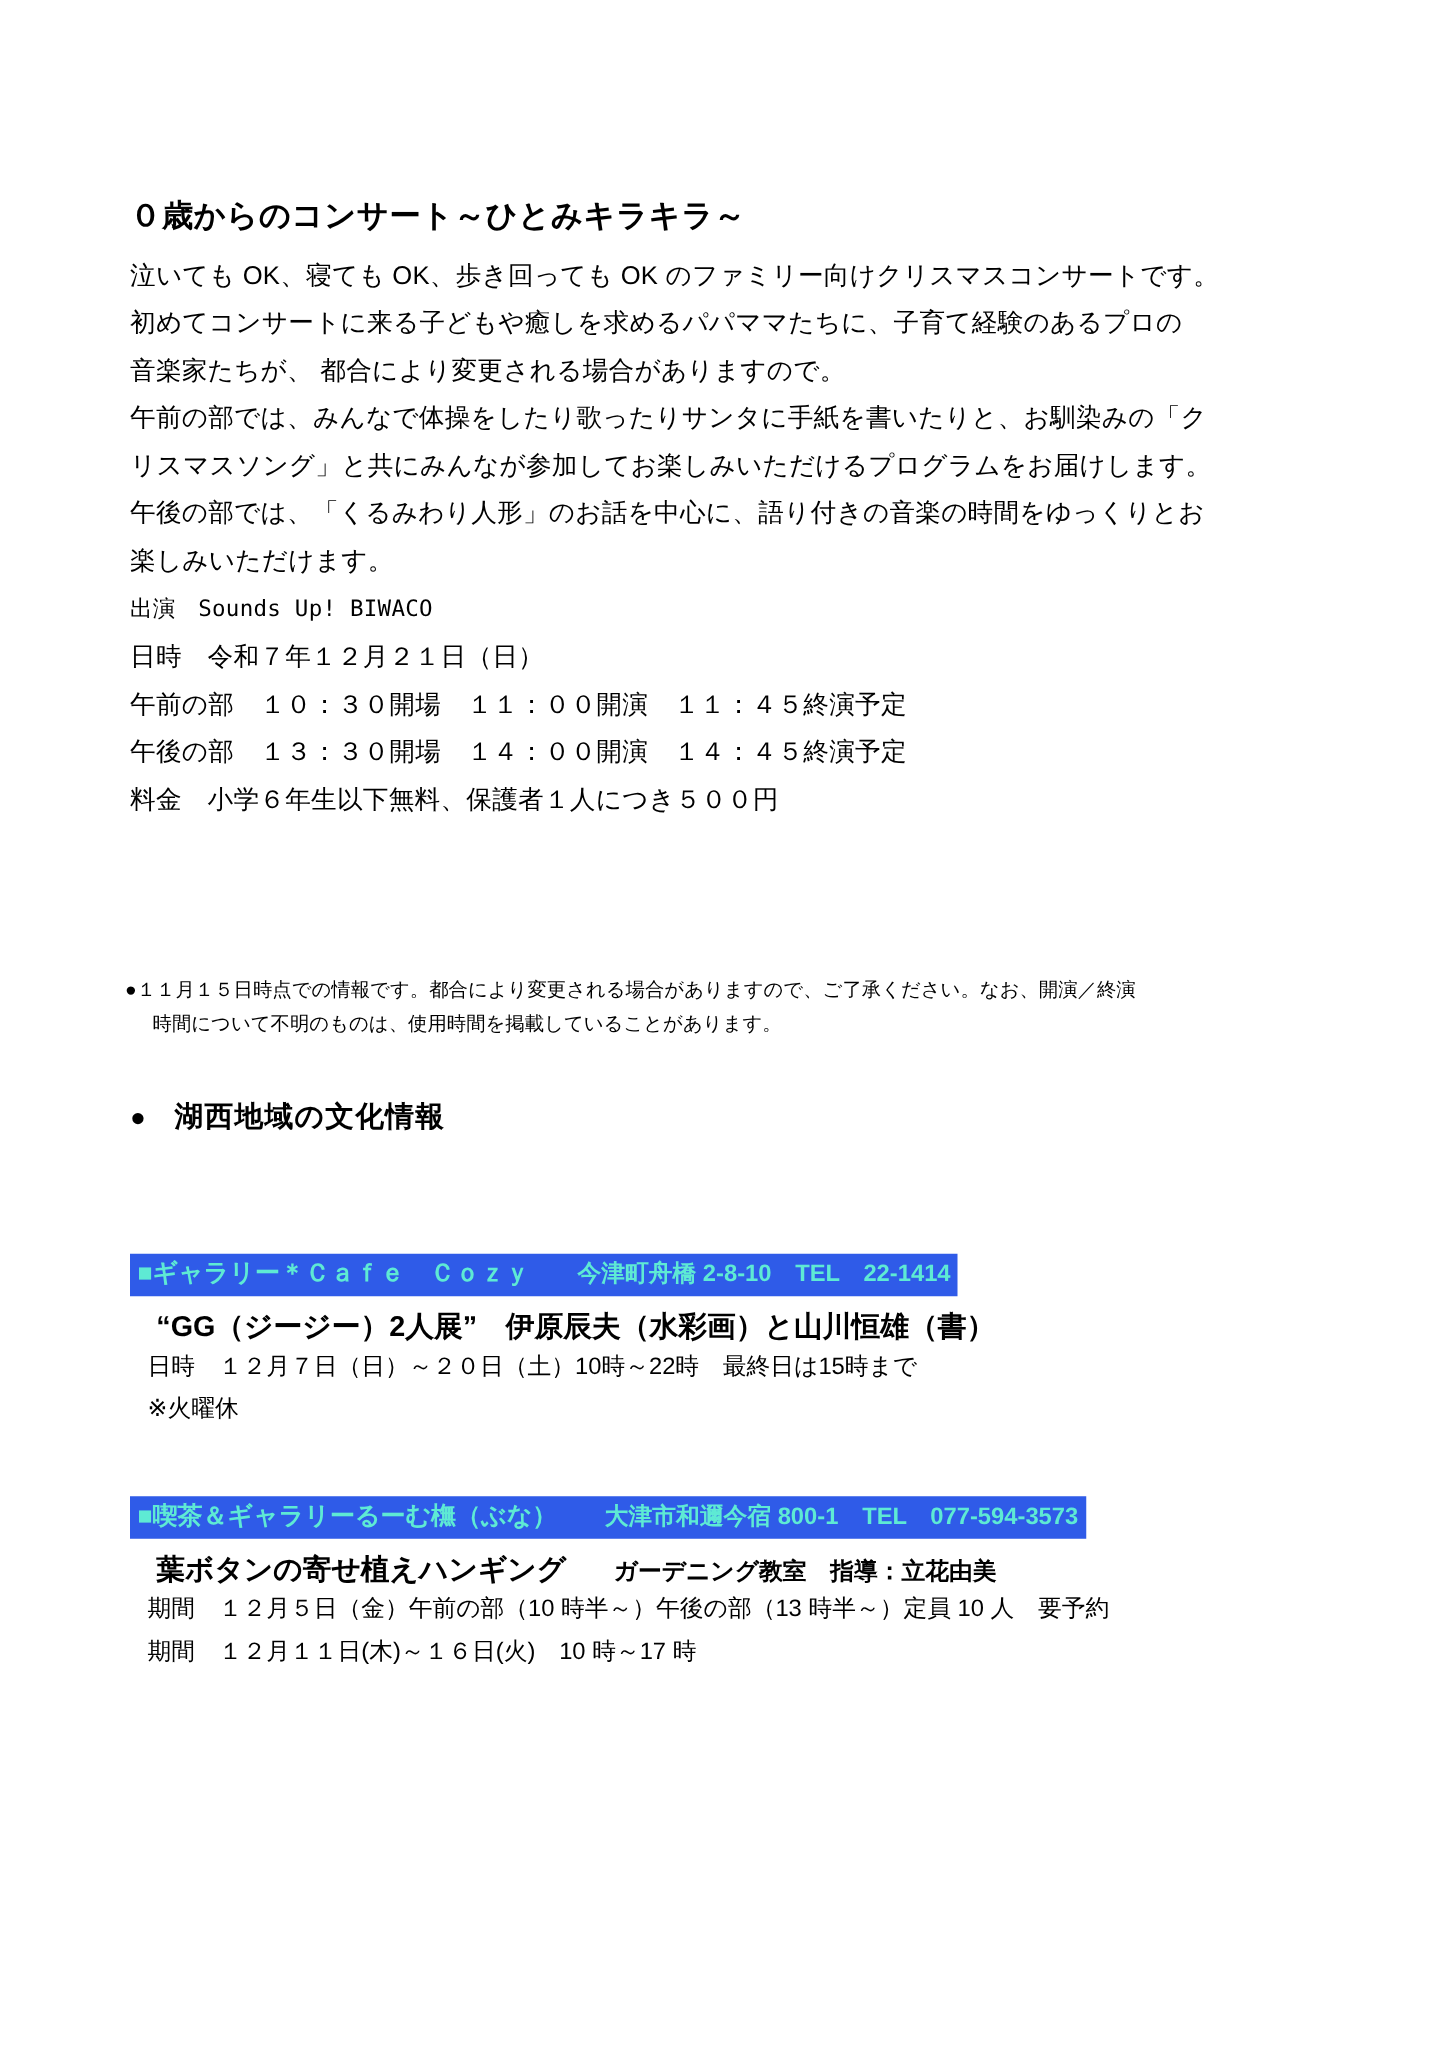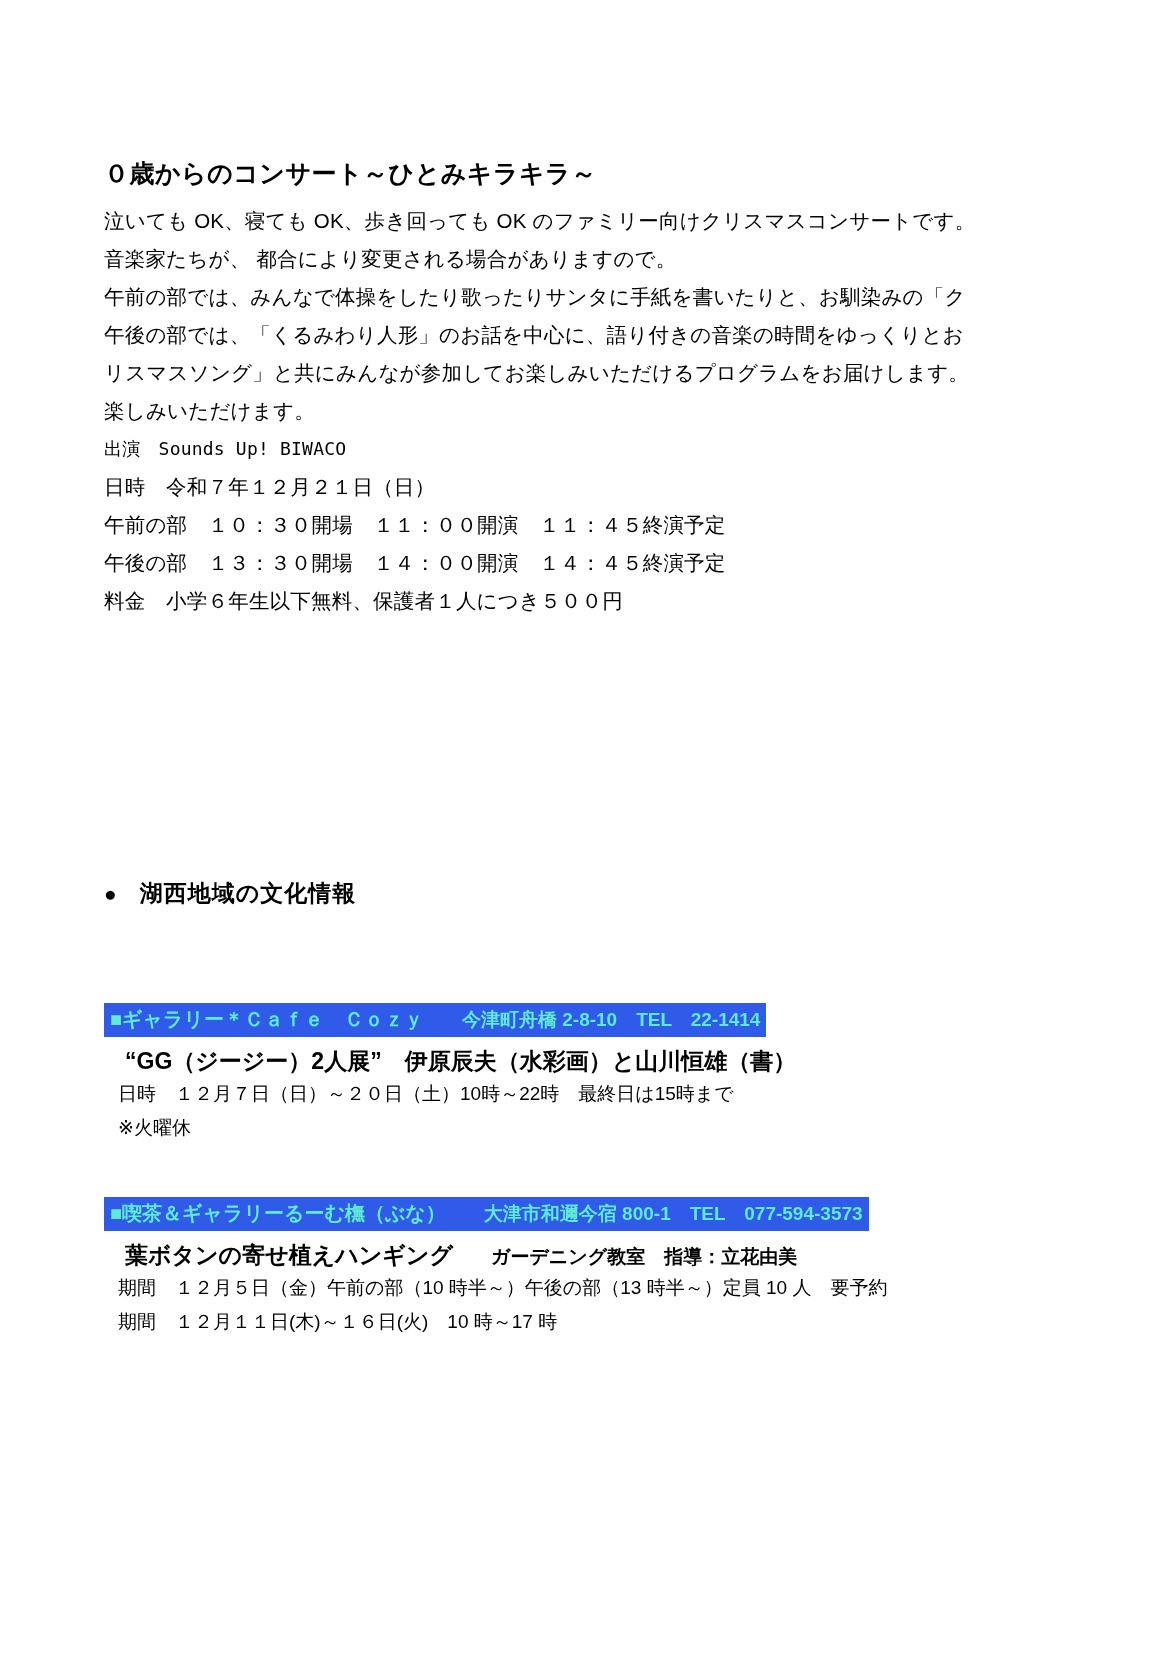--- a/index.html
+++ b/index.html
@@ -70,36 +70,41 @@
 </head>
 <body>
 
 <div class="page">
 
   <div class="concert">
 
     <div class="concert-title">０歳からのコンサート～ひとみキラキラ～</div>
 
     <div class="body-line">泣いても OK、寝ても OK、歩き回っても OK のファミリー向けクリスマスコンサートです。</div>
+    <div class="body-line">初めてコンサートに来る子どもや癒しを求めるパパママたちに、子育て経験のあるプロの</div>
     <div class="body-line">音楽家たちが、 都合により変更される場合がありますので。</div>
     <div class="body-line">午前の部では、みんなで体操をしたり歌ったりサンタに手紙を書いたりと、お馴染みの「ク</div>
+    <div class="body-line">リスマスソング」と共にみんなが参加してお楽しみいただけるプログラムをお届けします。</div>
     <div class="body-line">午後の部では、「くるみわり人形」のお話を中心に、語り付きの音楽の時間をゆっくりとお</div>
-    <div class="body-line">リスマスソング」と共にみんなが参加してお楽しみいただけるプログラムをお届けします。</div>
     <div class="body-line">楽しみいただけます。</div>
 
     <div class="mono-line">
       <span class="lead">出演</span><span class="lead">　</span><span>Sounds Up! BIWACO</span>
     </div>
 
     <div class="body-line">日時　令和７年１２月２１日（日）</div>
     <div class="body-line">午前の部　１０：３０開場　１１：００開演　１１：４５終演予定</div>
     <div class="body-line">午後の部　１３：３０開場　１４：００開演　１４：４５終演予定</div>
     <div class="body-line">料金　小学６年生以下無料、保護者１人につき５００円</div>
   </div>
 
+  <div class="note">
+    <span>●１１月１５日時点での情報です。都合により変更される場合がありますので、ご了承ください。なお、開演／終演</span>
+    <span class="l2">時間について不明のものは、使用時間を掲載していることがあります。</span>
+  </div>
 
   <div class="section-head">
     <span class="bullet">●</span><span class="sh-label">湖西地域の文化情報</span>
   </div>
 
   <div class="venue" style="top:1003px;">
     <div class="banner"><span>■ギャラリー＊Ｃａｆｅ　Ｃｏｚｙ</span><span class="addr">　　今津町舟橋 2-8-10　TEL　22-1414</span></div>
 
     <div class="event-title">“GG（ジージー）2人展”　伊原辰夫（水彩画）と山川恒雄（書）</div>
     <div class="event-line">日時　１２月７日（日）～２０日（土）10時～22時　最終日は15時まで</div>

